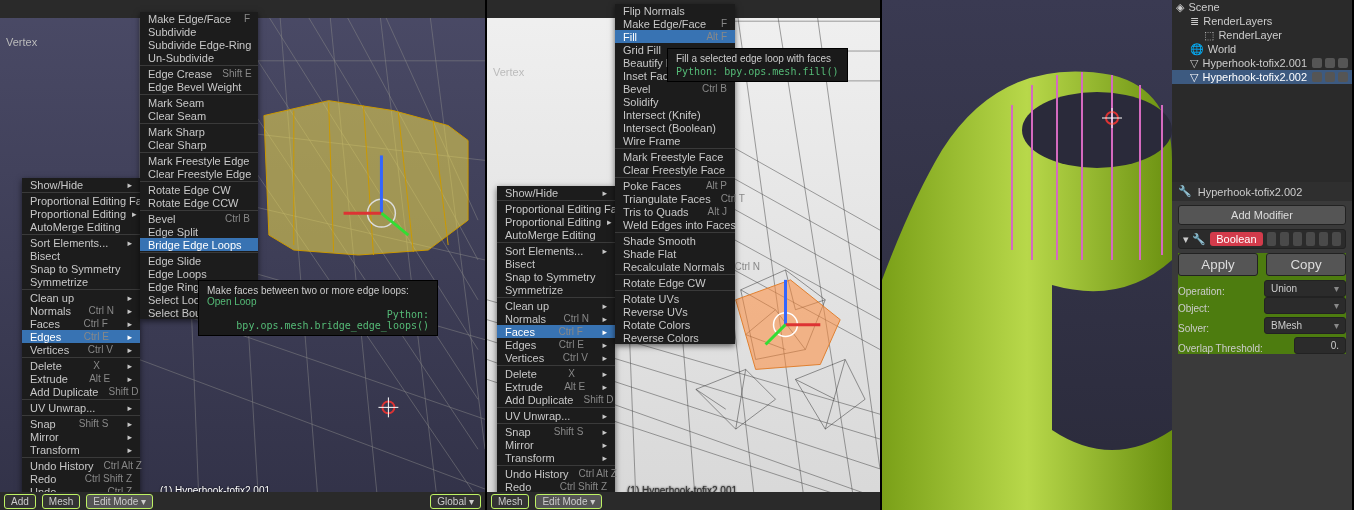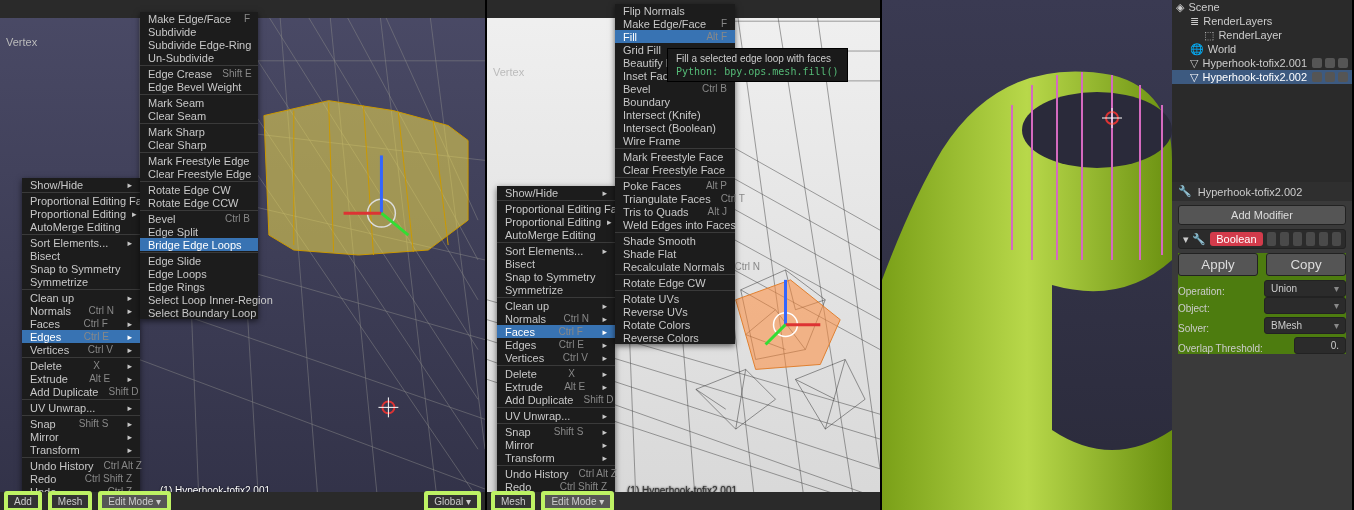--- a/index.html
+++ b/index.html
@@ -13,21 +13,21 @@
   .ctx-menu { position: absolute; background: #1c1c1c; color: #c8c8c8; font-size: 11px; min-width: 118px; box-shadow: 0 2px 6px rgba(0,0,0,.6); }
   .ctx-menu .mi { display: flex; justify-content: space-between; align-items: center; padding: 2px 8px; height: 13px; white-space: nowrap; cursor: default; }
   .ctx-menu .mi.hl { background: #3873b3; color: #fff; }
   .ctx-menu .mi.sub::after { content: "▸"; font-size: 9px; margin-left: 6px; }
   .ctx-menu .sep { height: 1px; background: #3a3a3a; margin: 1px 0; }
   .kb { color: #888; font-size: 10px; margin-left: 10px; }
   .tooltip { position: absolute; background: #1a1a1a; color: #ccc; font-size: 10px; padding: 4px 8px; border: 1px solid #000; max-width: 240px; }
   .tooltip .tt-py { color: #5b7; font-family: monospace; font-size: 10px; margin-top: 2px; text-align: right; }
   .header-bar { position: absolute; top: 0; left: 0; right: 0; height: 18px; background: #2a2a2a; }
   .bottom-bar { position: absolute; bottom: 0; left: 0; right: 0; height: 18px; background: #2a2a2a; color: #ccc; font-size: 10px; display: flex; align-items: center; padding: 0 4px; gap: 6px; }
-  .bottom-bar .seg { background: #333; border: 4px solid #bef264; padding: 1px 6px; border-radius: 3px; }
+  .bottom-bar .seg { background: #333; border: 1px solid #bef264; padding: 1px 6px; border-radius: 3px; }
   .label-3d { position: absolute; color: #fff; font-size: 10px; text-shadow: 0 0 2px #000; }
   
   .outliner { position: absolute; top: 0; left: 0; right: 0; background: #2a2a2a; font-size: 11px; color: #ccc; }
   .outliner .row { display: flex; align-items: center; gap: 4px; padding: 1px 4px; height: 14px; }
   .outliner .row.sel { background: #3d5a80; color: #fff; }
   .trail-icons { margin-left: auto; display: flex; gap: 3px; }
   .trail-icons span { width: 10px; height: 10px; border-radius: 2px; background: #555; }
   .props { position: absolute; top: 182px; left: 0; right: 0; bottom: 0; background: #3a3a3a; font-size: 11px; color: #ccc; }
   .props .hdr { background: #2f2f2f; padding: 3px 6px; font-size: 11px; display: flex; align-items: center; gap: 6px; }
   .props .addmod { display: block; margin: 4px 6px; background: #555; border: 1px solid #222; color: #ddd; padding: 3px 6px; border-radius: 3px; text-align: center; }
@@ -244,20 +244,25 @@
         <span>Edge Rings</span>
       </div>
       <div class="mi">
         <span>Select Loop Inner-Region</span>
       </div>
       <div class="mi">
         <span>Select Boundary Loop</span>
       </div>
     </div>
 
+  <div class="tooltip" style="left:198px;top:280px">
+    <span>Make faces between two or more edge loops:</span>
+    <span style="color:#5b7">Open Loop</span>
+    <div class="tt-py">Python: bpy.ops.mesh.bridge_edge_loops()</div>
+  </div>
 
   <div class="bottom-bar">
     <span class="seg">Add</span>
     <span class="seg">Mesh</span>
     <span class="seg" style="background:#555"><span>Edit Mode</span> ▾</span>
     <span style="flex:1"></span>
     <span class="seg"><span>Global</span> ▾</span>
   </div>
 </div>
 
@@ -408,21 +413,21 @@
       </div>
       <div class="mi">
         <span>Inset Faces</span>
         <span class="kb">I</span>
       </div>
       <div class="mi">
         <span>Bevel</span>
         <span class="kb">Ctrl B</span>
       </div>
       <div class="mi">
-        <span>Boundary</span>
+        <span>Solidify</span>
       </div>
       <div class="mi">
         <span>Intersect (Knife)</span>
       </div>
       <div class="mi">
         <span>Intersect (Boolean)</span>
       </div>
       <div class="mi">
         <span>Wire Frame</span>
       </div>

